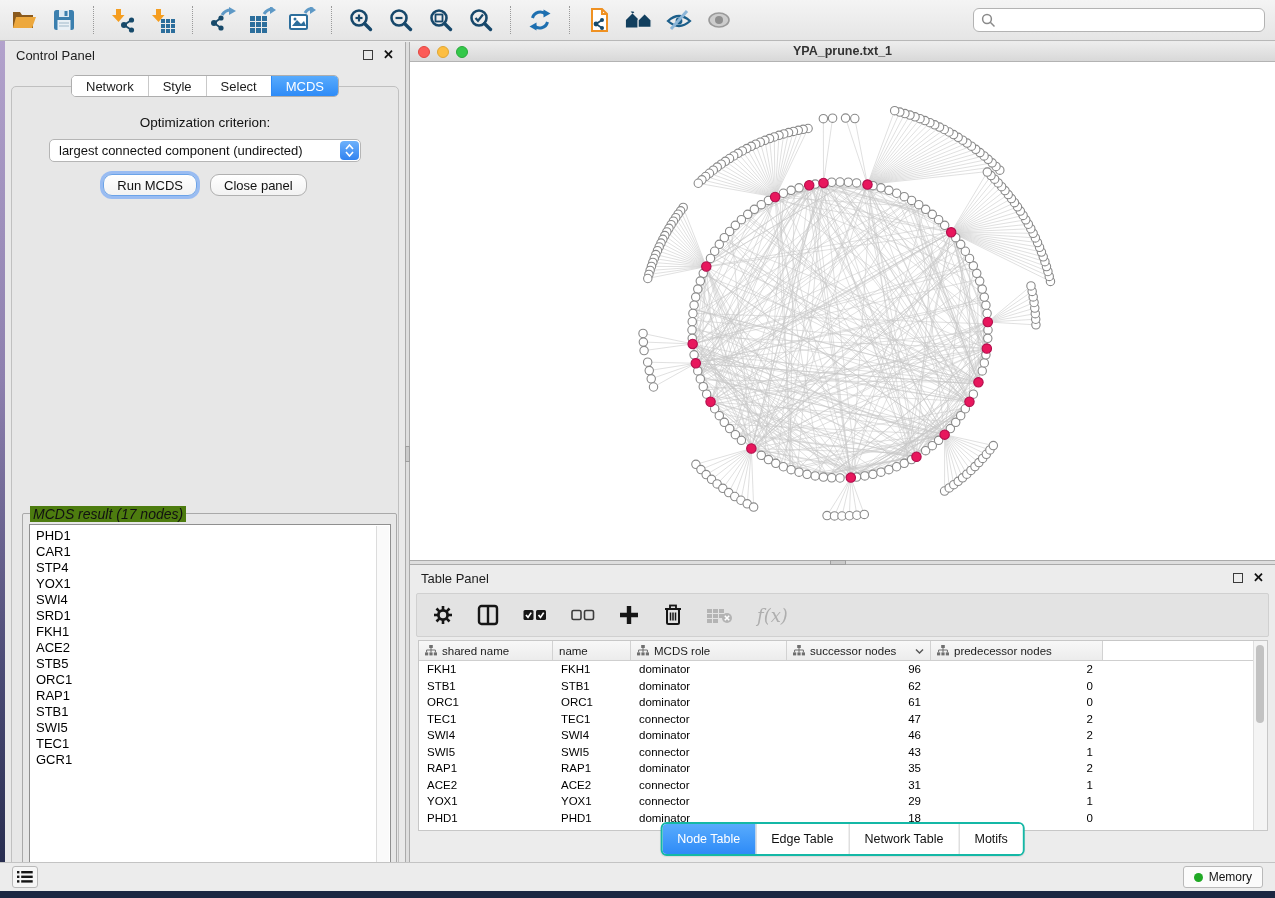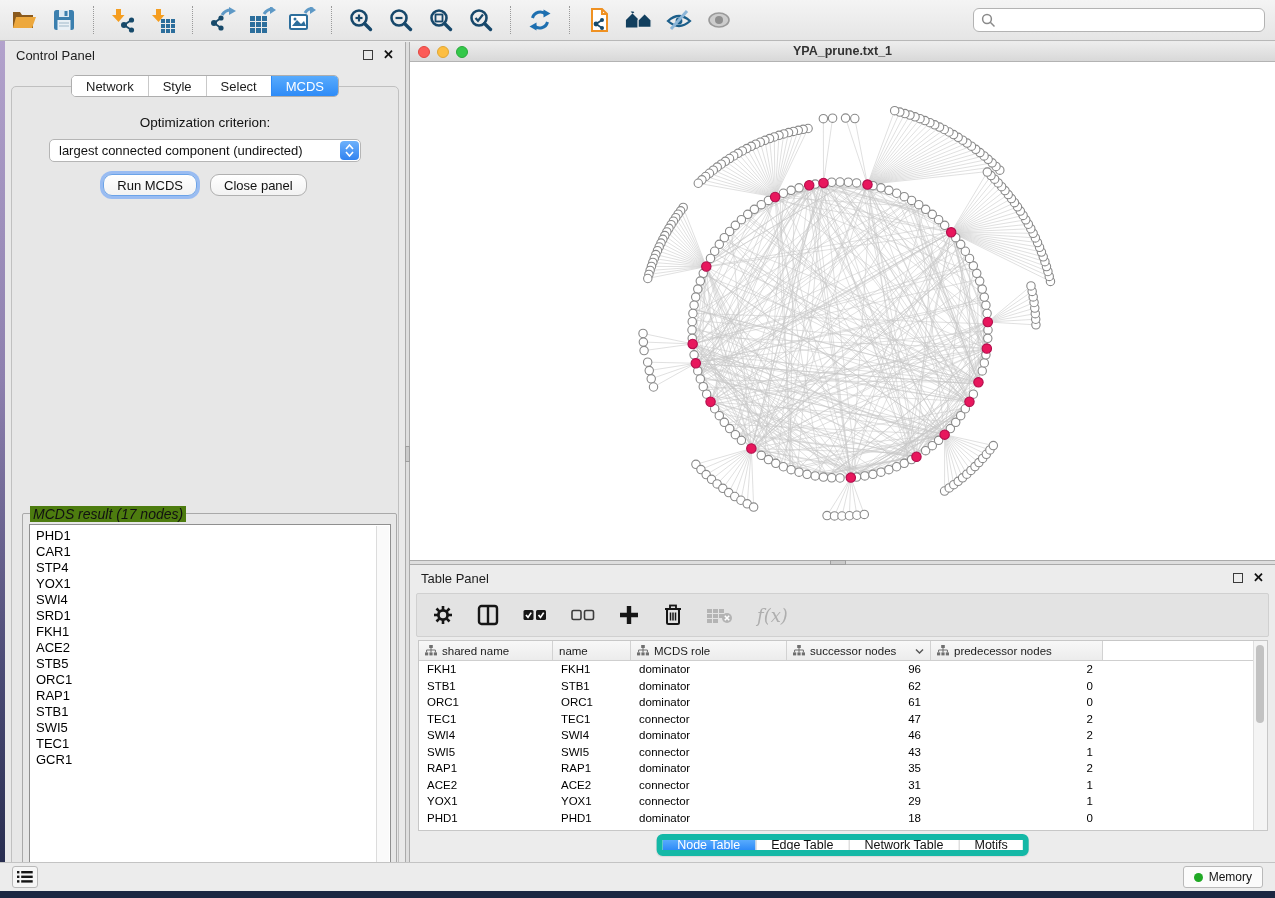--- a/index.html
+++ b/index.html
@@ -88,22 +88,22 @@
   .th { display:flex; align-items:center; gap:5px; padding:0 6px; font-size:11.5px; color:#1c1c1c;
     border-right:1px solid #d2d2d2; overflow:hidden; white-space:nowrap;text-align:right; }
   .th.end { flex:1; border-right:none; }
   .trow { display:flex; height:16.5px; align-items:center; font-size:11.5px; color:#000; }
   .td { padding:0 8px; overflow:hidden; white-space:nowrap; }
   .c1 { width:134px; } .c2 { width:78px; } .c3 { width:156px; } .c4 { width:144px; } .c5 { width:172px; }
   .td.num { text-align:right; padding-right:10px; }
   .tscroll { position:absolute; right:0; top:0; bottom:0; width:14px; background:#f4f4f4; border-left:1px solid #dfdfdf; }
   .tthumb { position:absolute; right:3px; top:4px; width:8px; height:78px; background:#c2c2c2; border-radius:4px; }
 
-  .table-tabs { position:absolute; left:50%; transform:translateX(-50%); bottom:6px; display:flex; height:22px;
-    background:#fff; border:6px solid #14b8a6; border-radius:6px; overflow:hidden; box-shadow:0 1px 1px rgba(0,0,0,0.08); }
+  .table-tabs { position:absolute; left:50%; transform:translateX(-50%); bottom:6px; display:flex; height:34px;
+    background:#fff; border:2px solid #14b8a6; border-radius:6px; overflow:hidden; box-shadow:0 1px 1px rgba(0,0,0,0.08); }
   .ttab { padding:0 15px; font-size:12.5px; color:#111; display:flex; align-items:center; border-left:1px solid #cfcfcf; background:#fff; }
   .ttab:first-child { border-left:none; }
   .ttab.active { background:linear-gradient(#58abfd,#2e8bf7); color:#fff; border-left-color:#2e8bf7; }
 
   
   .statusbar { position:absolute; left:0; bottom:7px; width:100%; height:29px; background:#ececec;
     border-top:1px solid #c3c3c3; display:flex; align-items:center; padding:0 12px; }
   .status-list-btn { width:26px; height:22px; background:#f6f6f6; border:1px solid #b9b9b9; border-radius:3px;
     display:flex; align-items:center; justify-content:center; }
   .memory-btn { margin-left:auto; height:22px; padding:0 10px; background:#fbfbfb; border:1px solid #b9b9b9;

